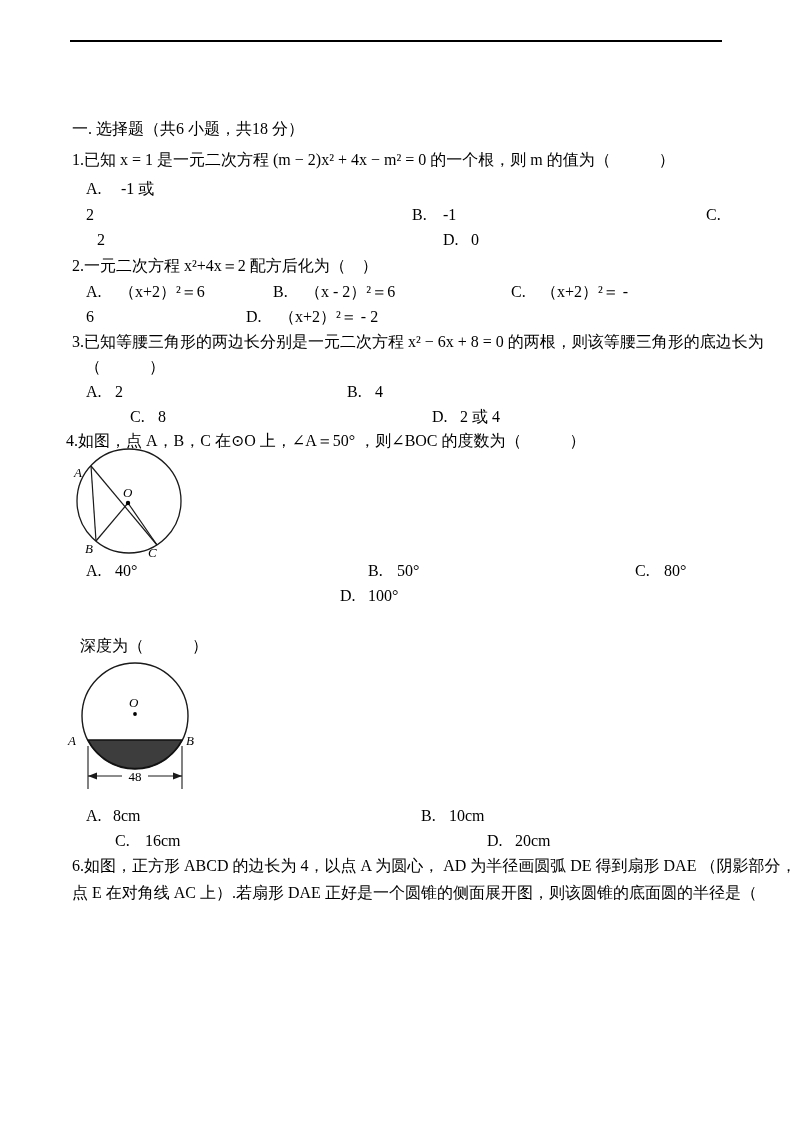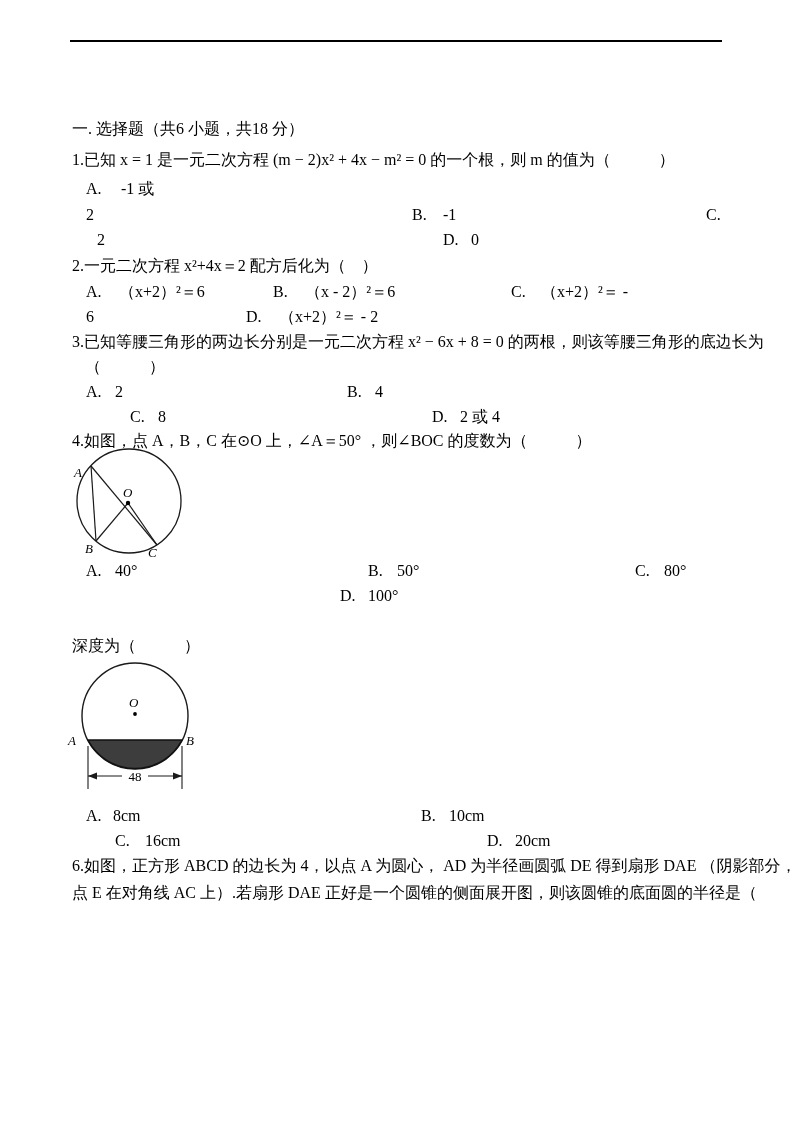--- a/index.html
+++ b/index.html
@@ -100,21 +100,21 @@
     <span class="cell" style="left:375px">4</span>
   </div>
   <div class="line" style="top:407px">
     <span class="cell" style="left:130px">C.</span>
     <span class="cell" style="left:158px">8</span>
     <span class="cell" style="left:432px">D.</span>
     <span class="cell" style="left:460px">2 或 4</span>
   </div>
 
   <div class="line" style="top:431px">
-    <span class="cell" style="left:72px">4.如图，点 A，B，C 在⊙O 上，∠A＝50° ，则∠BOC 的度数为（　　　）</span>
+    <span class="cell" style="left:66px">4.如图，点 A，B，C 在⊙O 上，∠A＝50° ，则∠BOC 的度数为（　　　）</span>
   </div>
 
   <svg class="fig" style="left:68px; top:446px;" width="118" height="114" viewBox="0 0 118 114">
     <circle cx="61" cy="55" r="52" fill="none" stroke="#1a1a1a" stroke-width="1.3"></circle>
     <line x1="23" y1="20" x2="28" y2="95" stroke="#1a1a1a" stroke-width="1.2"></line>
     <line x1="23" y1="20" x2="89" y2="99" stroke="#1a1a1a" stroke-width="1.2"></line>
     <line x1="60" y1="57" x2="28" y2="95" stroke="#1a1a1a" stroke-width="1.2"></line>
     <line x1="60" y1="57" x2="89" y2="99" stroke="#1a1a1a" stroke-width="1.2"></line>
     <circle cx="60" cy="57" r="2.2" fill="#000"></circle>
     <text class="fig-label" x="6" y="31">A</text>
@@ -130,21 +130,21 @@
     <span class="cell" style="left:397px">50°</span>
     <span class="cell" style="left:635px">C.</span>
     <span class="cell" style="left:664px">80°</span>
   </div>
   <div class="line" style="top:586px">
     <span class="cell" style="left:340px">D.</span>
     <span class="cell" style="left:368px">100°</span>
   </div>
 
   <div class="line" style="top:636px">
-    <span class="cell" style="left:72px">深度为（　　　）</span>
+    <span class="cell" style="left:80px">深度为（　　　）</span>
   </div>
 
   <svg class="fig" style="left:56px; top:652px;" width="150" height="142" viewBox="0 0 150 142">
     <circle cx="79" cy="64" r="53" fill="none" stroke="#1a1a1a" stroke-width="1.4"></circle>
     <path d="M32 88 A53 53 0 0 0 126 88 Z" fill="#3d3d3d" stroke="#111" stroke-width="1.5"></path>
     <circle cx="79" cy="62" r="1.9" fill="#000"></circle>
     <text class="fig-label" x="73" y="55">O</text>
     <text class="fig-label" x="12" y="93">A</text>
     <text class="fig-label" x="130" y="93">B</text>
     <line x1="32" y1="94" x2="32" y2="137" stroke="#1a1a1a" stroke-width="1.1"></line>

